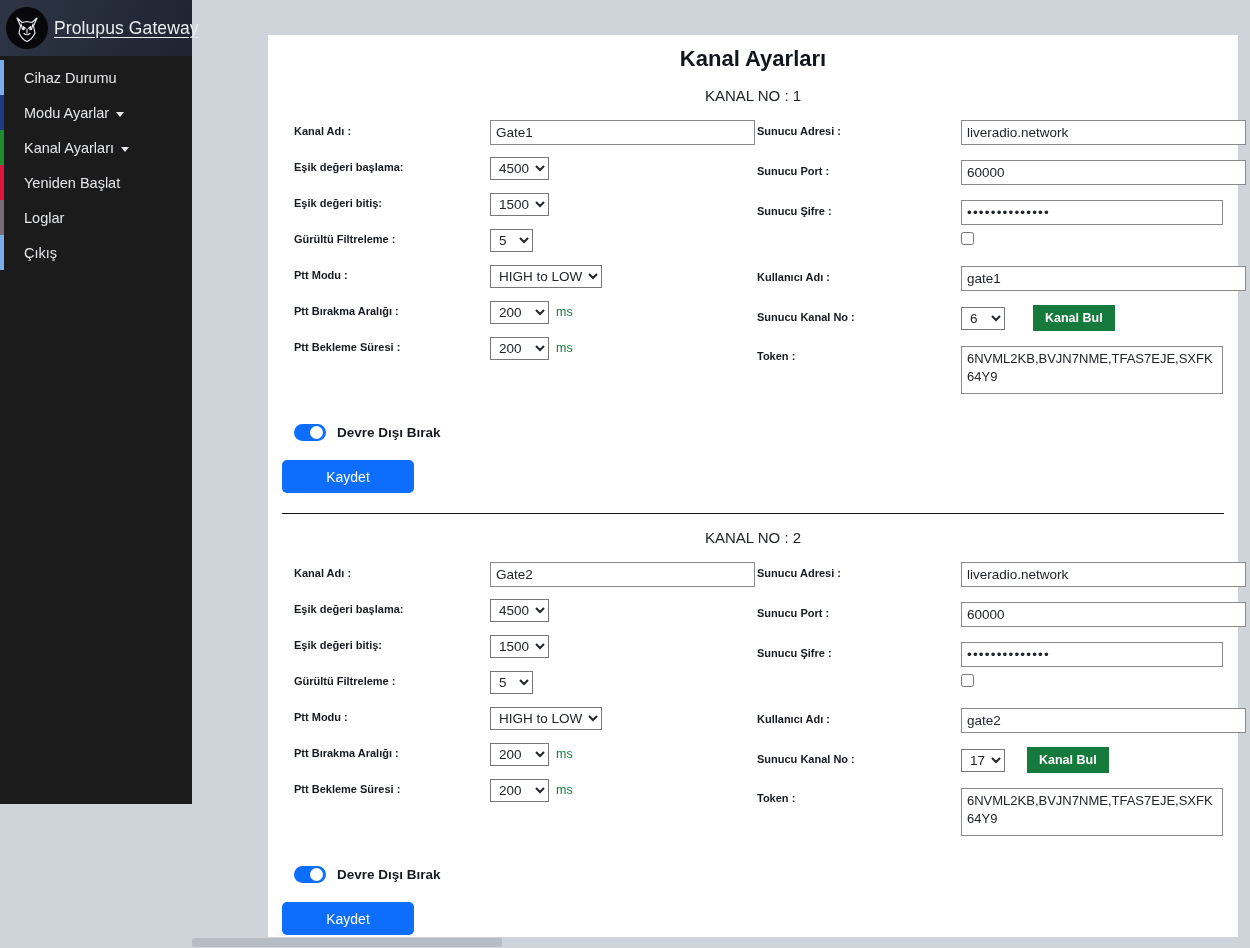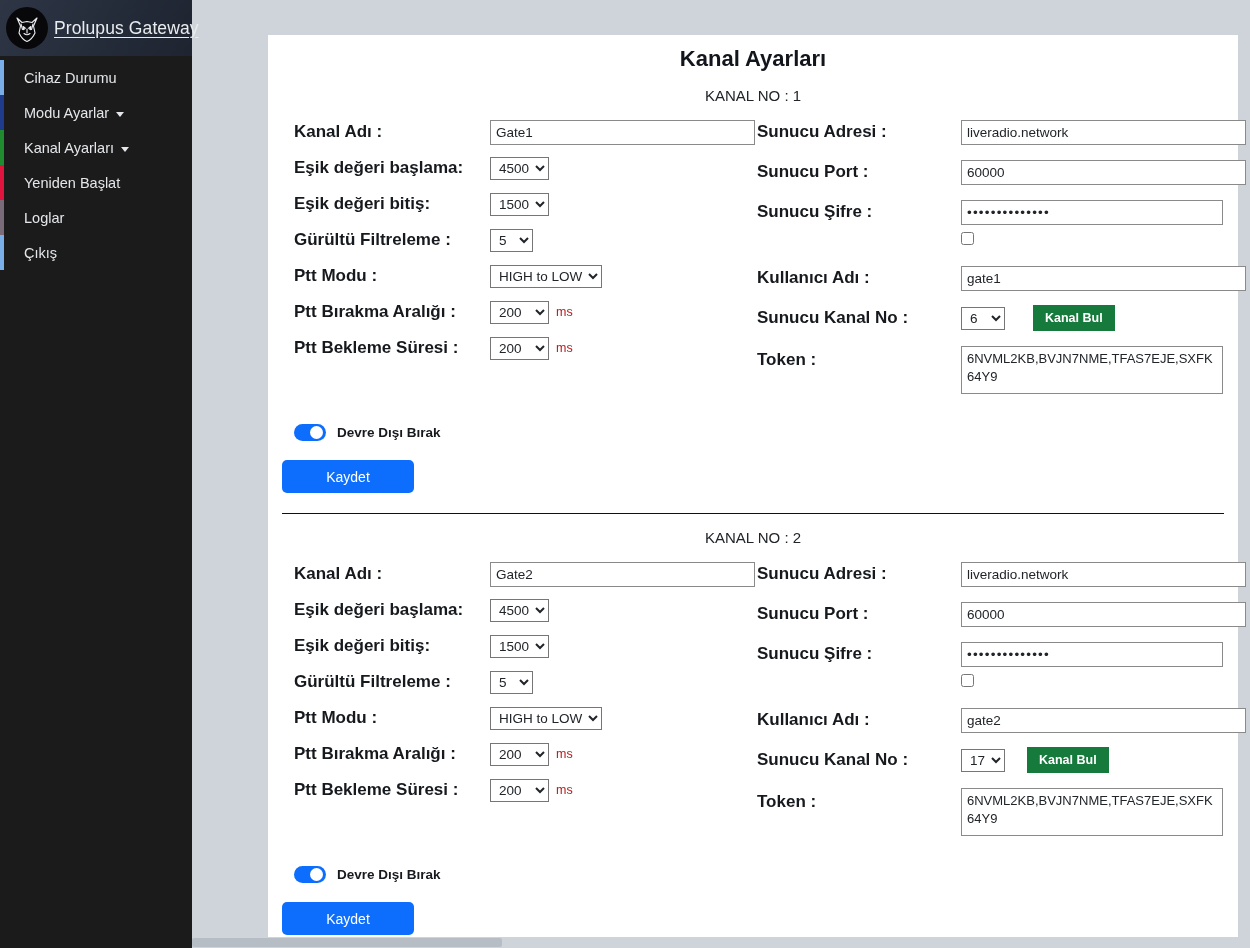--- a/index.html
+++ b/index.html
@@ -7,21 +7,21 @@
     margin: 0; padding: 0;
     width: 1250px; height: 948px;
     overflow: hidden;
     font-family: "Liberation Sans", sans-serif;
     background: #ffffff;
   }
   #app { position: relative; width: 1250px; height: 948px; background:#ced4da; }
 
   
   #sidebar {
-    position: absolute; left:0; top:0; width:192px; height:948px;
+    position: absolute; left:0; top:0; width:192px; height:804px;
     background:#1b1b1b;
     z-index: 5;
   }
   #sidebar-header {
     position:relative; height:56px; width:192px;
     background: linear-gradient(115deg, #2e3545 0%, #262d3b 45%, #1e2430 100%);
     display:flex; align-items:center; padding-left:6px;
   }
   #brand-logo {
     width:42px; height:42px; border-radius:50%;
@@ -87,21 +87,21 @@
   .col-left { padding-left: 12px; }
   .col-right { padding-left: 4px; }
 
   .row {
     display:flex; align-items:center;
     min-height:28px;
     margin-bottom: 8px;
   }
   .row.tall { align-items:flex-start; }
   .lbl {
-    font-size:17px; font-weight:bold; color:#16191d;
+    font-size:11px; font-weight:bold; color:#16191d;
     flex: 0 0 196px;
     line-height:1.2;
   }
   .lbl.r { flex: 0 0 204px; }
   .fieldwrap { display:flex; align-items:center; flex:1 1 auto; }
 
   input.txt {
     font-family:"Liberation Sans", sans-serif;
     font-size:13.5px; color:#212529;
     border:1px solid #8a8a8a;
@@ -121,21 +121,21 @@
   }
   select.sel {
     font-family:"Liberation Sans", sans-serif;
     font-size:13.5px; color:#212529;
     border:1px solid #767676;
     background:#fff;
     height:23px;
     padding:1px 2px 1px 4px;
     outline:none;
   }
-  .unit { font-size:12.5px; color:#b91c1c; margin-left:7px; }
+  .unit { font-size:12.5px; color:#15803d; margin-left:7px; }
 
   .cbrow { margin-top:-4px; margin-bottom:10px; }
   input.cb {
     width:13px; height:13px; margin:0; accent-color:#fff;
   }
 
   textarea.token {
     font-family:"Liberation Sans", sans-serif;
     font-size:13px; color:#212529;
     border:1px solid #8a8a8a; background:#fff;

